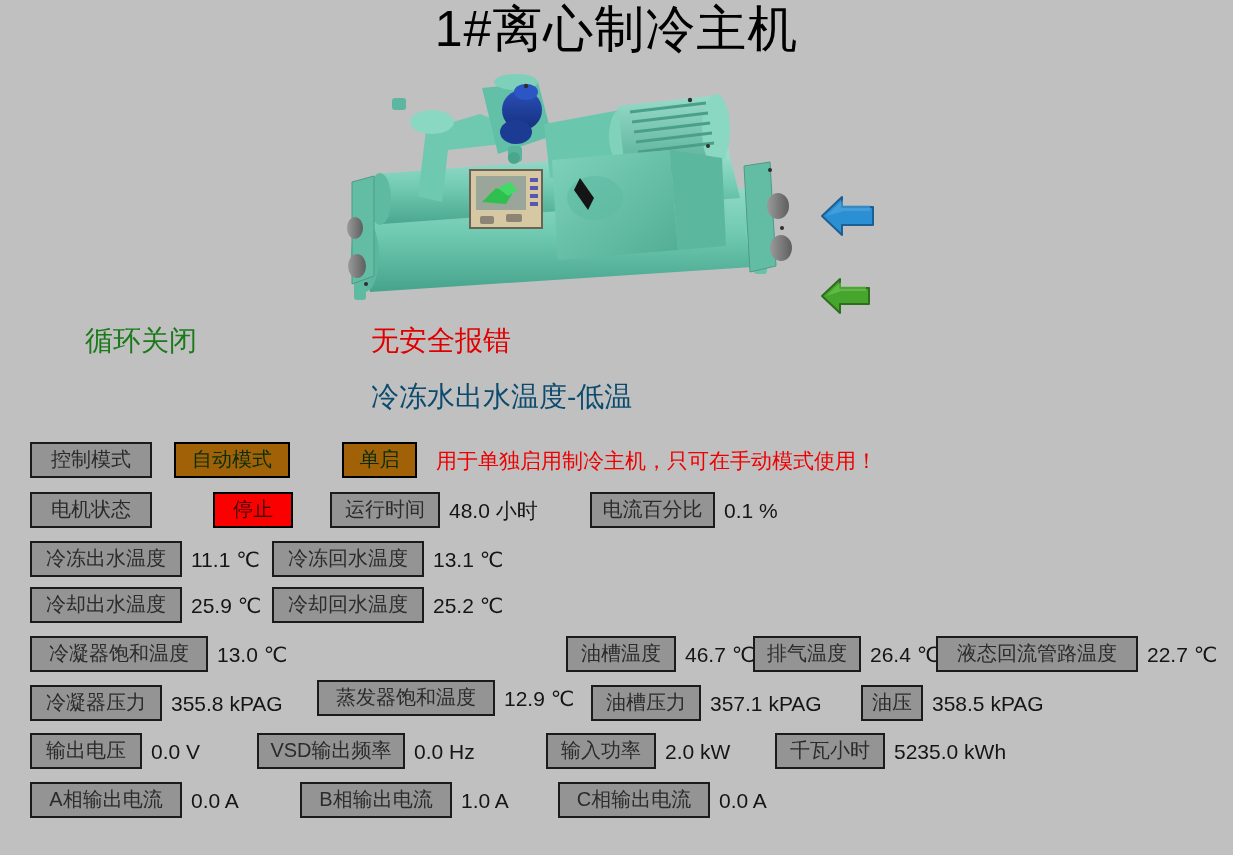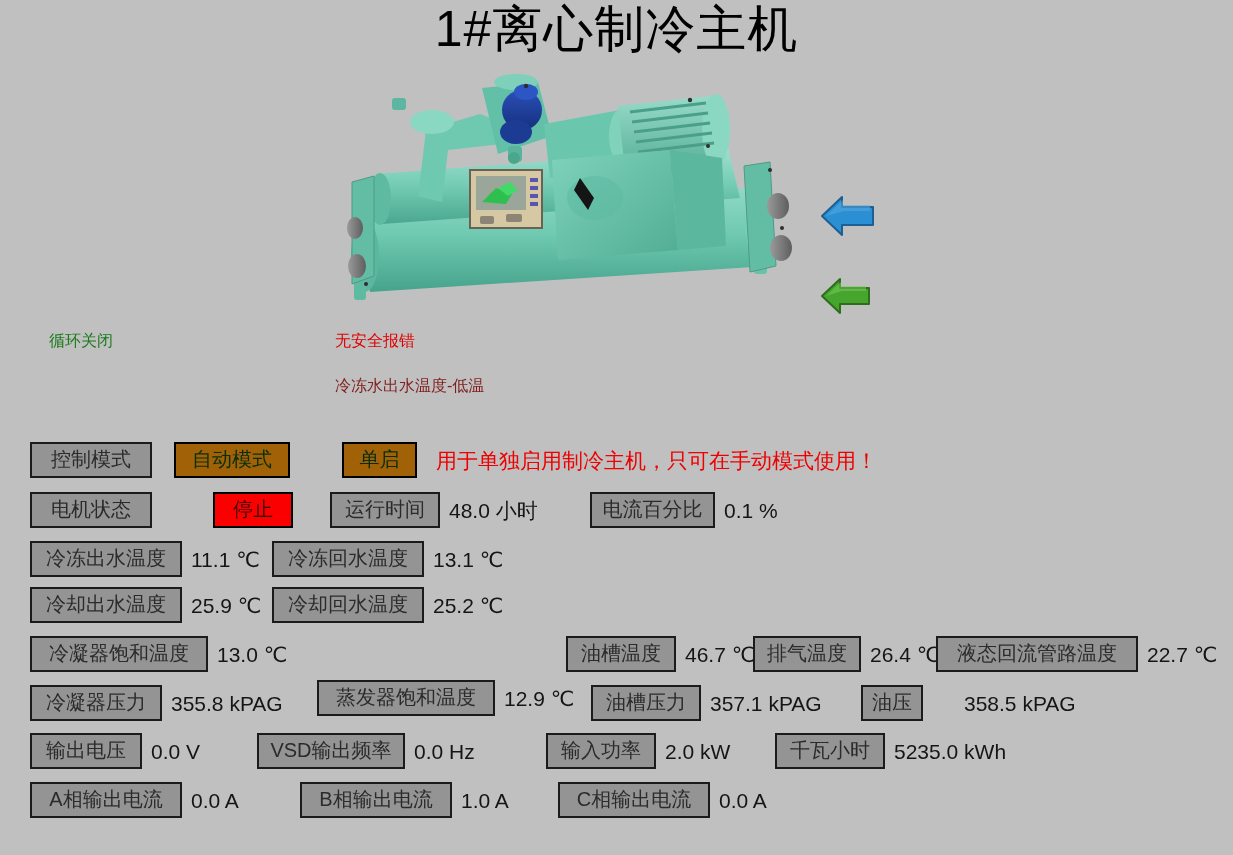--- a/index.html
+++ b/index.html
@@ -52,38 +52,39 @@
     position: absolute;
     left: 820px;
     top: 275px;
     width: 52px;
     height: 42px;
   }
 
   
   .status-line {
     position: absolute;
-    font-size: 16px;
+    font-size: 28px;
     line-height: 30px;
     white-space: nowrap;
+    margin-left: 36px;
   }
   #status-cycle {
     left: 49px;
     top: 326px;
     color: #1a7a1a;
   }
   #status-alarm {
     left: 335px;
     top: 326px;
     color: #e00000;
   }
   #status-alarm2 {
     left: 335px;
-    top: 371px;
-    color: #7f1d1d;
+    top: 382px;
+    color: #0c4a6e;
   }
 
   
   #rows {
     position: absolute;
     left: 0;
     top: 443px;
     width: 1233px;
   }
   .row {
@@ -358,21 +359,21 @@
     </div>
     <div class="row" style="position: absolute; left: 0px; top: 243px; width: 1233px;">
       <div class="field" style="left: 30px;">
         <span class="tag" style="width: 132px;">冷凝器压力</span>
         <span class="val">355.8 kPAG</span>
       </div>
       <div class="field" style="left: 591px;">
         <span class="tag" style="width: 110px;">油槽压力</span>
         <span class="val">357.1 kPAG</span>
       </div>
-      <div class="field" style="left: 861px; gap: 32px;">
+      <div class="field" style="left: 861px;">
         <span class="tag" style="width: 62px;">油压</span>
         <span class="val">358.5 kPAG</span>
       </div>
     </div>
     <div class="row" style="position: absolute; left: 0px; top: 291px; width: 1233px;">
       <div class="field" style="left: 30px;">
         <span class="tag" style="width: 112px;">输出电压</span>
         <span class="val">0.0 V</span>
       </div>
       <div class="field" style="left: 257px;">

